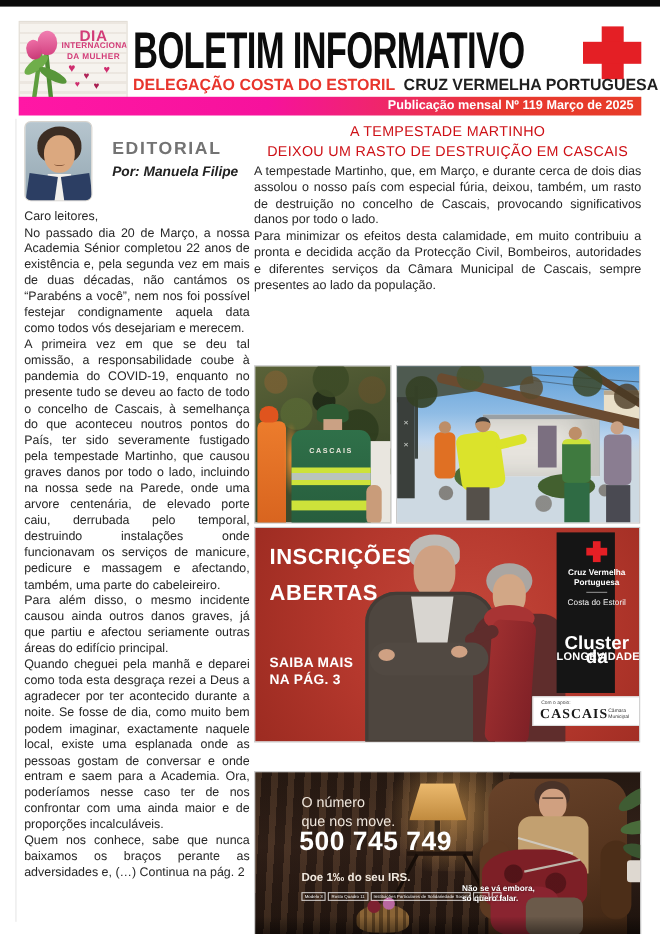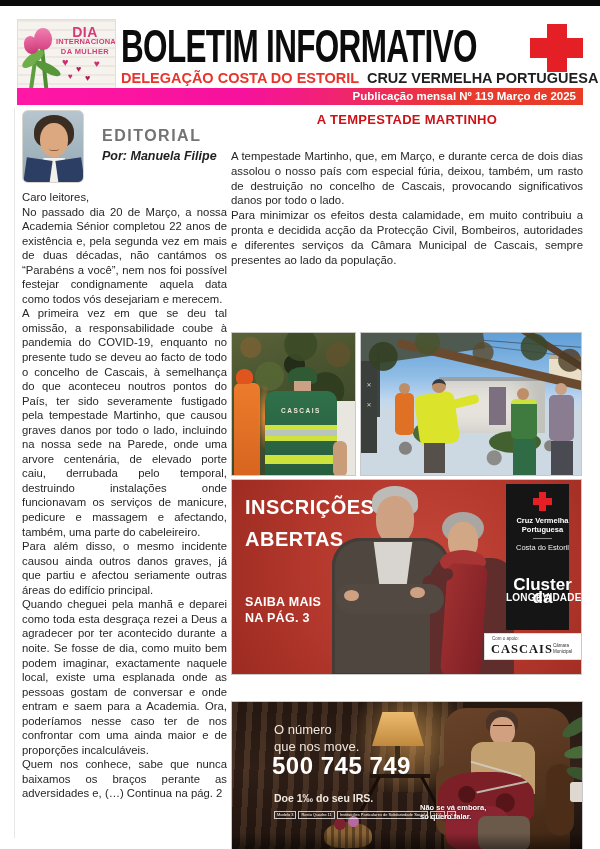--- a/index.html
+++ b/index.html
@@ -55,21 +55,21 @@
   .ed-shirt { left:20px; top:47px; width:22px; height:26px; background:#f2f0ec; clip-path:polygon(0 0,100% 0,80% 100%,20% 100%); }
   .ed-blazer-l { left:2px; top:48px; width:26px; height:25px; background:#2c3e63; transform:rotate(8deg); }
   .ed-blazer-r { left:34px; top:48px; width:26px; height:25px; background:#2c3e63; transform:rotate(-8deg); }
 
   .ed-title { left:102px; top:127px; font-size:16px; font-weight:bold; letter-spacing:1.5px; color:#737373; }
   .ed-byline { left:102px; top:149px; font-size:12.5px; font-weight:bold; font-style:italic; color:#222; }
   .ed-body { left:22px; top:190px; width:205px; font-size:11.3px; line-height:14.55px; text-align:justify; color:#272727; }
   .ed-body p { margin:0; }
 
   
-  .art-title { left:231px; top:111px; width:352px; text-align:center; color:#ce1117; font-weight:bold;
+  .art-title { left:231px; top:111px; width:352px; text-align:center; color:#ce1117; font-weight:normal;
                font-size:13px; line-height:17.5px; letter-spacing:.3px; }
   .art-body { left:231px; top:149px; width:352px; font-size:11.4px; line-height:14.8px; text-align:justify; color:#272727; }
   .art-body p { margin:0; }
 
   
   .photo { overflow:hidden; border:1px solid #c9c9c9; }
   .photo-left { left:231px; top:332px; width:125px; height:144px;
       background:linear-gradient(160deg,#5a6238 0%,#46512e 40%,#39452a 100%); }
   .pl-foliage { left:0; top:0; width:125px; height:144px;
       background-image:
@@ -148,21 +148,21 @@
   .man-arms { left:104px; top:104px; width:108px; height:30px; background:#514942; border-radius:16px; }
   .man-hand1 { left:112px; top:110px; width:15px; height:11px; background:#cfa183; border-radius:50%; }
   .man-hand2 { left:178px; top:107px; width:15px; height:11px; background:#cfa183; border-radius:50%; }
   .woman-hair { left:210px; top:32px; width:42px; height:32px; background:#aaa6a2; border-radius:50%; }
   .woman-face { left:216px; top:42px; width:30px; height:38px; background:#d2a786; border-radius:46%; }
   .woman-body { left:198px; top:78px; width:84px; height:118px; background:#5f2d2c; border-radius:22px 22px 0 0; }
   .woman-scarf-loop { left:208px; top:70px; width:46px; height:24px; background:#a83434; border-radius:50%; }
   .woman-scarf { left:212px; top:84px; width:40px; height:112px; background:linear-gradient(100deg,#a03030,#7e2026); border-radius:8px; transform:rotate(4deg); }
   .woman-arm { left:190px; top:92px; width:32px; height:12px; background:#5f2d2c; border-radius:6px; transform:rotate(-22deg); }
 
-  .ad-black-panel { left:274px; top:4px; width:63px; height:146px; background:#151515; color:#fff; text-align:center; }
+  .ad-black-panel { left:274px; top:4px; width:53px; height:146px; background:#151515; color:#fff; text-align:center; }
   .panel-cross-v { left:33px; top:8px; width:7px; height:19px; background:#e41f25; }
   .panel-cross-h { left:27px; top:14px; width:19px; height:7px; background:#e41f25; }
   .panel-org { left:0; top:32px; width:73px; font-size:7.5px; font-weight:bold; line-height:9px; }
   .panel-divider { left:27px; top:54px; width:19px; height:1px; background:#8a8a8a; }
   .panel-org2 { left:0; top:59px; width:73px; font-size:7.5px; line-height:9px; color:#f0f0f0; }
   .panel-cluster { left:0; top:94px; width:73px; font-weight:bold; font-size:17px; line-height:13px; }
   .panel-cluster2 { left:0; top:108px; width:73px; font-weight:bold; font-size:10px; letter-spacing:.2px; }
 
   .ad-support { left:252px; top:153px; width:98px; height:27px; background:#fff; border:1px solid #ddd; color:#1a1a1a; }
   .support-label { left:7px; top:2px; font-size:4.5px; color:#444; }
@@ -263,20 +263,21 @@
     <p>Caro leitores,</p>
     <p>No passado dia 20 de Março, a nossa Academia Sénior completou 22 anos de existência e, pela segunda vez em mais de duas décadas, não cantámos os “Parabéns a você”, nem nos foi possível festejar condignamente aquela data como todos vós desejariam e merecem.</p>
     <p>A primeira vez em que se deu tal omissão, a responsabilidade coube à pandemia do COVID-19, enquanto no presente tudo se deveu ao facto de todo o concelho de Cascais, à semelhança do que aconteceu noutros pontos do País, ter sido severamente fustigado pela tempestade Martinho, que causou graves danos por todo o lado, incluindo na nossa sede na Parede, onde uma arvore centenária, de elevado porte caiu, derrubada pelo temporal, destruindo instalações onde funcionavam os serviços de manicure, pedicure e massagem e afectando, também, uma parte do cabeleireiro.</p>
     <p>Para além disso, o mesmo incidente causou ainda outros danos graves, já que partiu e afectou seriamente outras áreas do edifício principal.</p>
     <p>Quando cheguei pela manhã e deparei como toda esta desgraça rezei a Deus a agradecer por ter acontecido durante a noite. Se fosse de dia, como muito bem podem imaginar, exactamente naquele local, existe uma esplanada onde as pessoas gostam de conversar e onde entram e saem para a Academia. Ora, poderíamos nesse caso ter de nos confrontar com uma ainda maior e de proporções incalculáveis.</p>
     <p>Quem nos conhece, sabe que nunca baixamos os braços perante as adversidades e, (…) Continua na pág. 2</p>
   </div>
 
   <div class="abs art-title">
     <div>A TEMPESTADE MARTINHO</div>
+    <div>DEIXOU UM RASTO DE DESTRUIÇÃO EM CASCAIS</div>
   </div>
   <div class="abs art-body">
     <p>A tempestade Martinho, que, em Março, e durante cerca de dois dias assolou o nosso país com especial fúria, deixou, também, um rasto de destruição no concelho de Cascais, provocando significativos danos por todo o lado.</p>
     <p>Para minimizar os efeitos desta calamidade, em muito contribuiu a pronta e decidida acção da Protecção Civil, Bombeiros, autoridades e diferentes serviços da Câmara Municipal de Cascais, sempre presentes ao lado da população.</p>
   </div>
 
   <div class="abs photo photo-left">
     <div class="abs pl-foliage"></div>
     <div class="abs pl-wall"></div>
     <div class="abs pl-light"></div>

